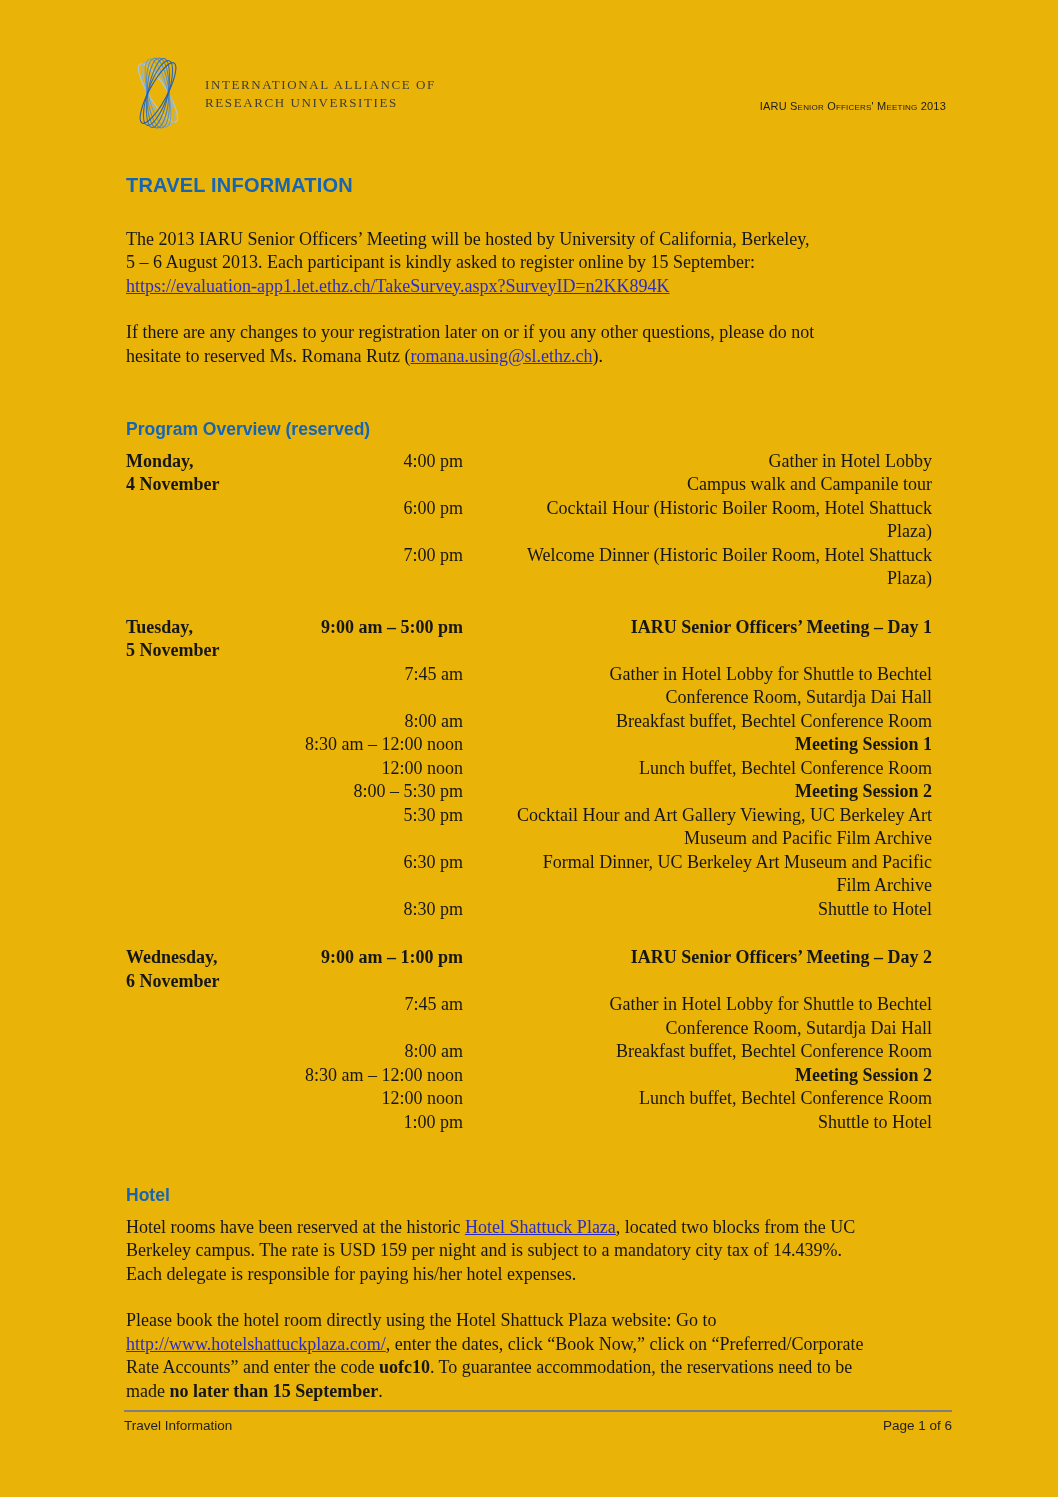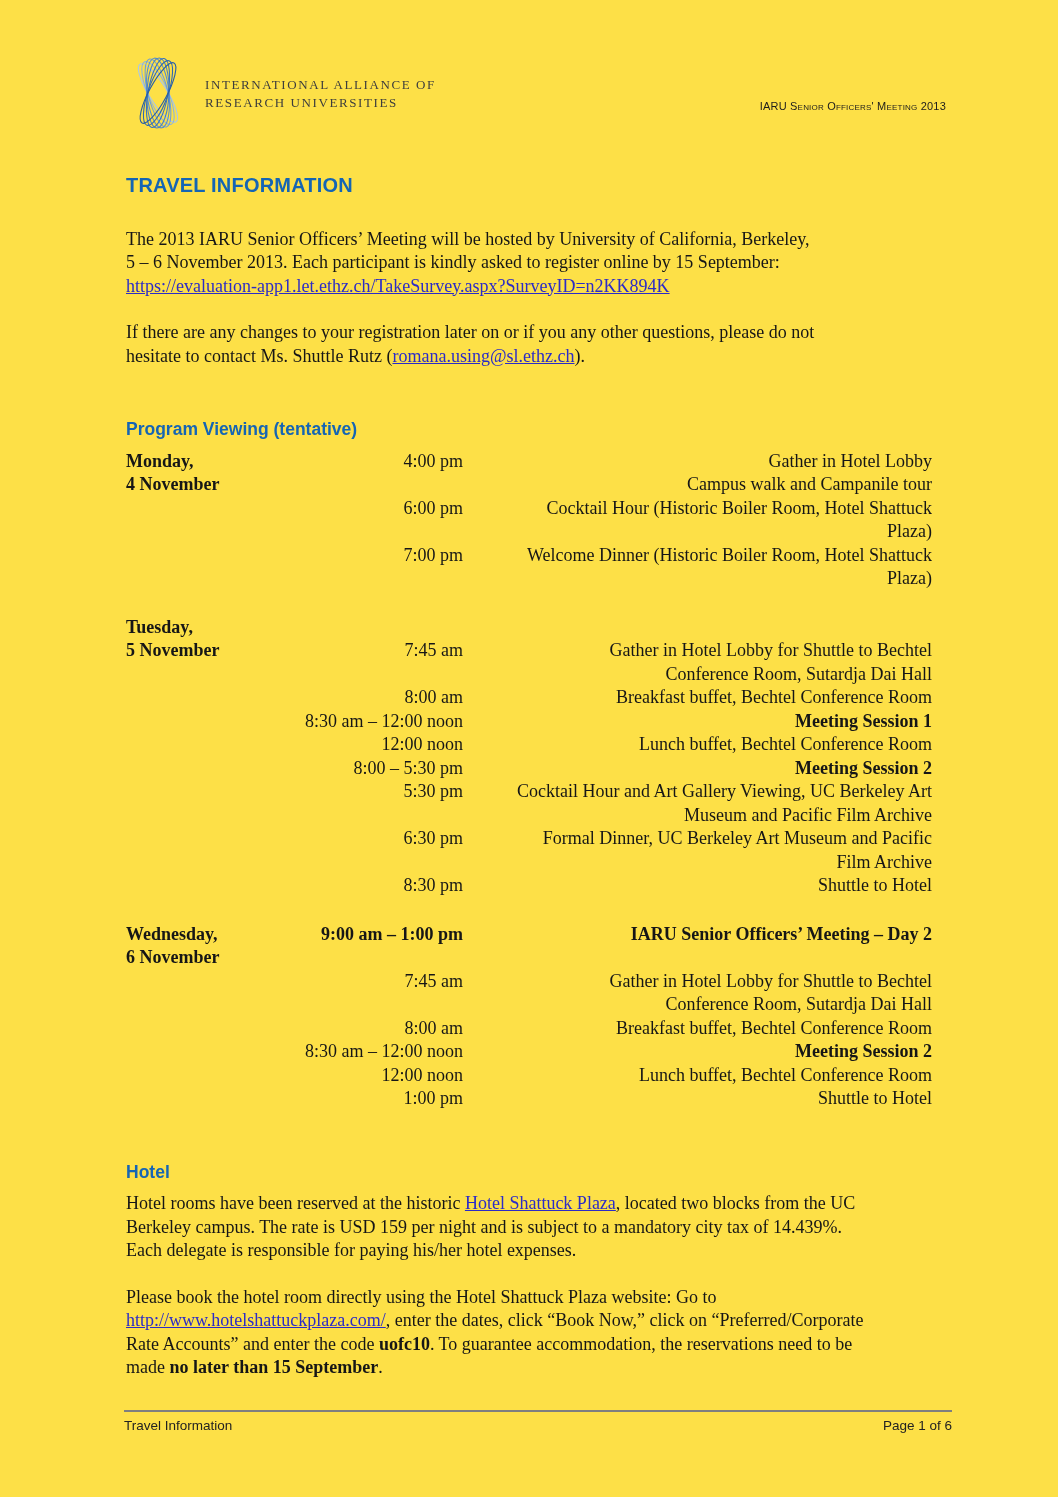--- a/index.html
+++ b/index.html
@@ -1,20 +1,20 @@
 <!DOCTYPE html>
 <html><head>
 <meta charset="utf-8">
 <style>
   html, body { margin: 0; padding: 0; background: #e8e8e8; }
   .page {
     position: relative;
     width: 1058px;
     height: 1497px;
-    background: #fde047;
+    background: #eab308;
     margin: 0 auto;
     overflow: hidden;
     font-family: "Liberation Serif", serif;
     color: #161616;
   }
 
   
   .logo-mark { position: absolute; left: 121px; top: 56px; }
   .logo-text {
     position: absolute; left: 205px; top: 76px;
@@ -92,27 +92,27 @@
   </div>
   <div class="logo-text">International Alliance of
 Research Universities</div>
   <div class="header-right">IARU Senior Officers' Meeting 2013</div>
 
   <div class="main">
 
     <h1 class="page-title">TRAVEL INFORMATION</h1>
 
     <p class="para"><span>The 2013 IARU Senior Officers’ Meeting will be hosted by University of California, Berkeley,</span><br>
-      <span>5 – 6 November 2013. Each participant is kindly asked to register online by 15 September:</span><br>
+      <span>5 – 6 August 2013. Each participant is kindly asked to register online by 15 September:</span><br>
       <a class="doc-link">https://evaluation-app1.let.ethz.ch/TakeSurvey.aspx?SurveyID=n2KK894K</a></p>
 
     <p class="para"><span>If there are any changes to your registration later on or if you any other questions, please do not</span><br>
-      <span>hesitate to contact Ms. Shuttle Rutz (</span><a class="doc-link">romana.using@sl.ethz.ch</a><span>).</span></p>
-
-    <h2 class="section-heading">Program Viewing (tentative)</h2>
+      <span>hesitate to reserved Ms. Romana Rutz (</span><a class="doc-link">romana.using@sl.ethz.ch</a><span>).</span></p>
+
+    <h2 class="section-heading">Program Overview (reserved)</h2>
 
     <div class="day-block">
       <div class="day-col">Monday,
 4 November</div>
       <div class="rows-col">
         <div class="prow">
           <span class="ptime">4:00 pm</span>
           <span class="pdesc">Gather in Hotel Lobby</span>
         </div>
         <div class="prow">
@@ -129,20 +129,24 @@
           <span class="pdesc">Welcome Dinner (Historic Boiler Room, Hotel Shattuck
 Plaza)</span>
         </div>
       </div>
     </div>
 
     <div class="day-block">
       <div class="day-col">Tuesday,
 5 November</div>
       <div class="rows-col">
+        <div class="prow bold">
+          <span class="ptime">9:00 am – 5:00 pm</span>
+          <span class="pdesc">IARU Senior Officers’ Meeting – Day 1</span>
+        </div>
         <div class="rows-after-headline">
           <div class="prow">
             <span class="ptime">7:45 am</span>
             <span class="pdesc">Gather in Hotel Lobby for Shuttle to Bechtel
 Conference Room, Sutardja Dai Hall</span>
           </div>
           <div class="prow">
             <span class="ptime">8:00 am</span>
             <span class="pdesc">Breakfast buffet, Bechtel Conference Room</span>
           </div>

